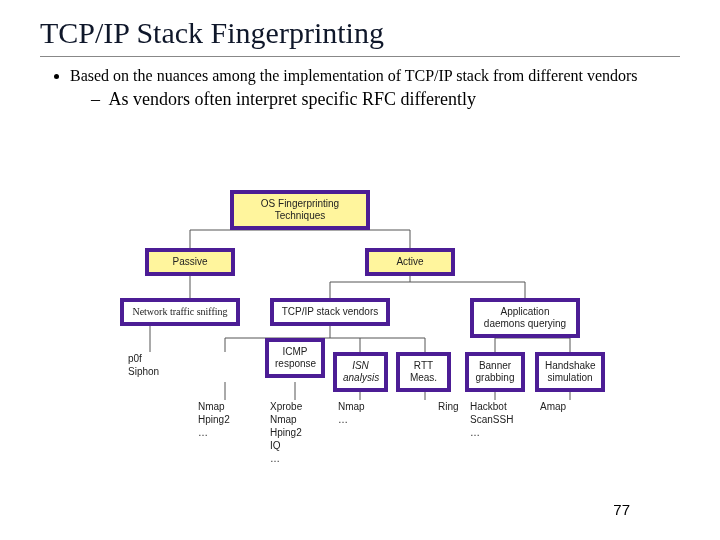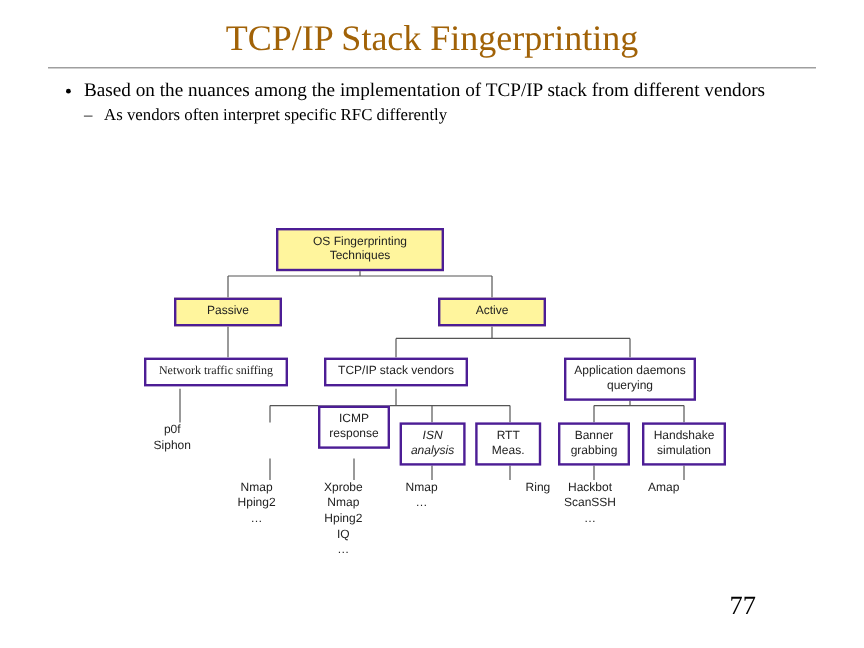--- a/index.html
+++ b/index.html
@@ -14,81 +14,81 @@
   }
   .slide {
     position: relative;
     width: 720px;
     height: 540px;
     box-sizing: border-box;
     padding: 10px 40px 0 40px;
   }
   .title {
     font-size: 30px;
-    text-align: center;
-    color: #a16207;
+    color: #0f172a;
     margin: 6px 0 6px 0;
     font-weight: normal;
   }
   hr.rule {
     border: none;
     border-top: 1px solid #888;
     margin: 0 0 10px 0;
   }
   ul.b1 {
     margin: 4px 0 0 0;
     padding-left: 30px;
     font-size: 16px;
   }
   ul.b1 > li { margin-bottom: 4px; }
   .b2-wrap { margin-left: 30px; }
   .b2 {
-    font-size: 14px;
+    font-size: 18px;
     margin-top: 4px;
+    margin-left: 21px;
   }
   .dash { display:inline-block; width:14px; }
   .diagram {
     position: absolute;
     left: 80px;
     top: 190px;
     width: 600px;
     height: 330px;
     font-family: Arial, Helvetica, sans-serif;
     font-size: 10px;
     color: #222;
   }
   .box {
     position: absolute;
-    border: 2px solid #4c1d95;
+    border: 4px solid #4c1d95;
     text-align: center;
     padding: 4px 6px;
     line-height: 1.2;
     box-sizing: border-box;
   }
   .ybox { background: #fff59d; }
   .wbox { background: #fff; }
   .tlist {
     position: absolute;
     font-size: 10px;
     line-height: 1.3;
     color: #222;
-    text-align: center;
+    text-align: left;
   }
   svg.conn {
     position: absolute;
     left: 0; top: 0;
     width: 600px; height: 330px;
     pointer-events: none;
   }
   .pagenum {
     position: absolute;
     right: 90px;
     bottom: 22px;
-    font-size: 22px;
-    font-family: Liberation Serif, serif;
+    font-size: 15px;
+    font-family: Liberation Sans, sans-serif;
   }
 </style>
 </head>
 <body>
 
 <div class="slide">
   <h1 class="title">TCP/IP Stack Fingerprinting</h1>
   <hr class="rule">
 
   <ul class="b1">

